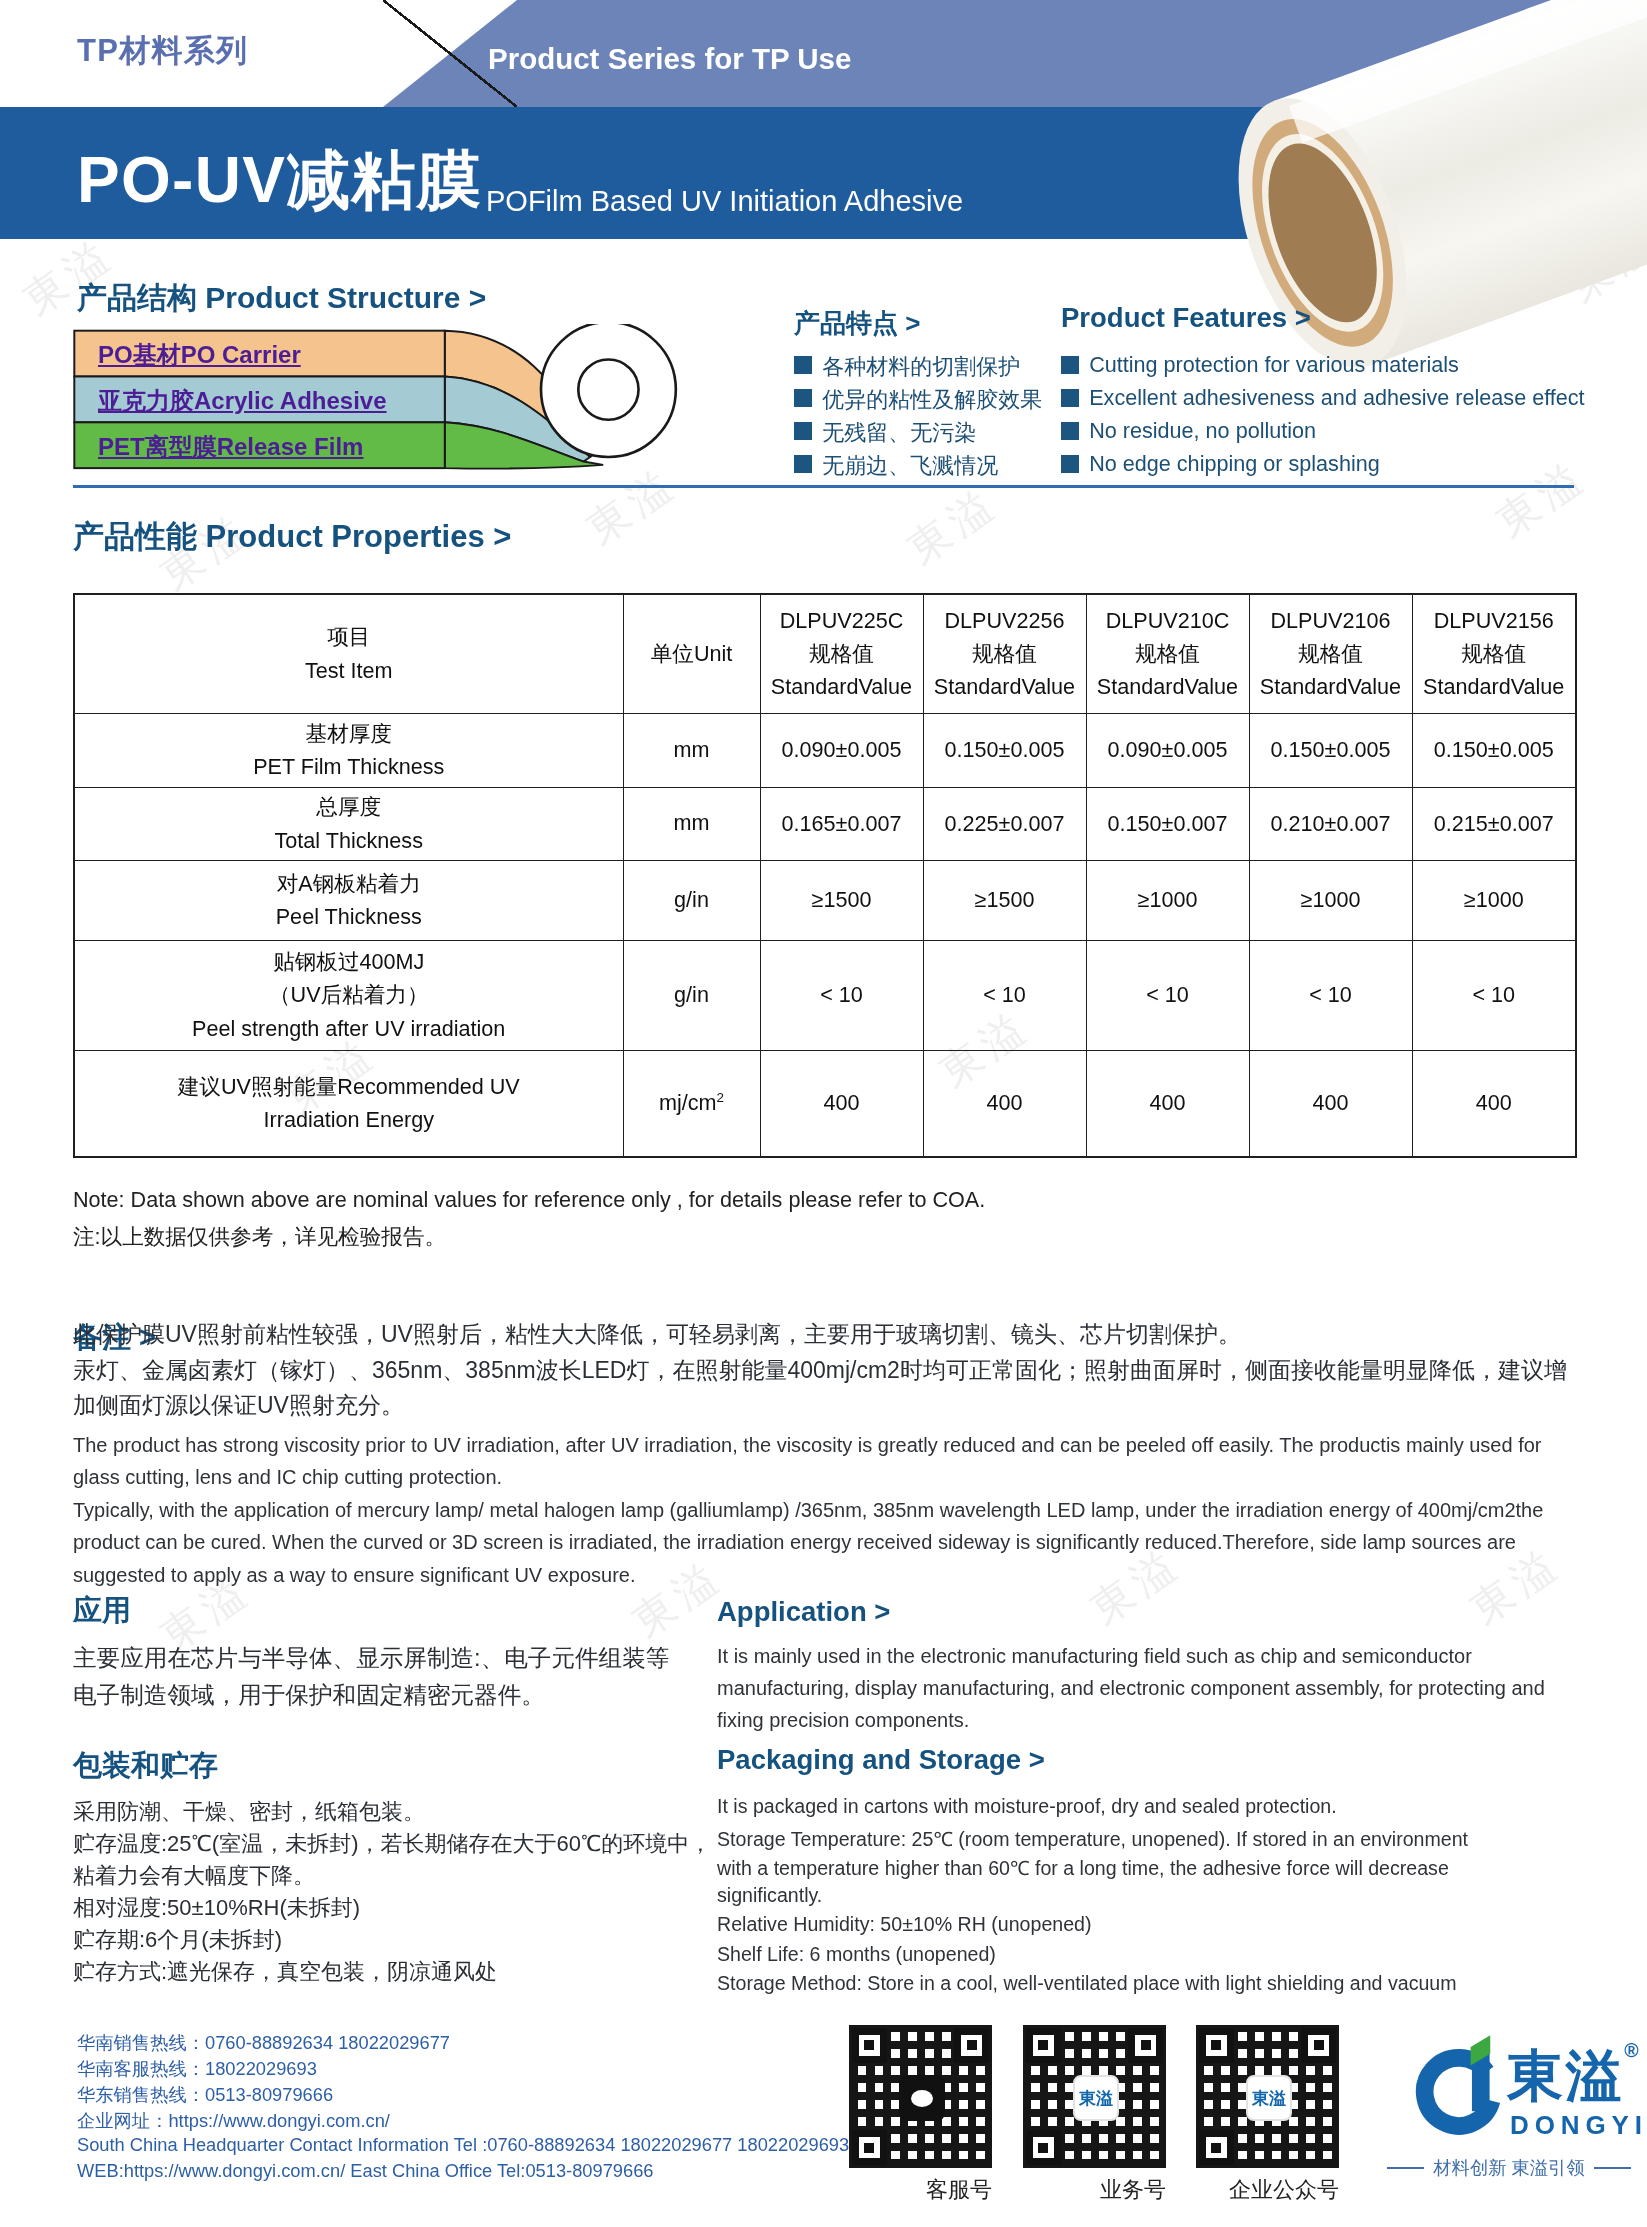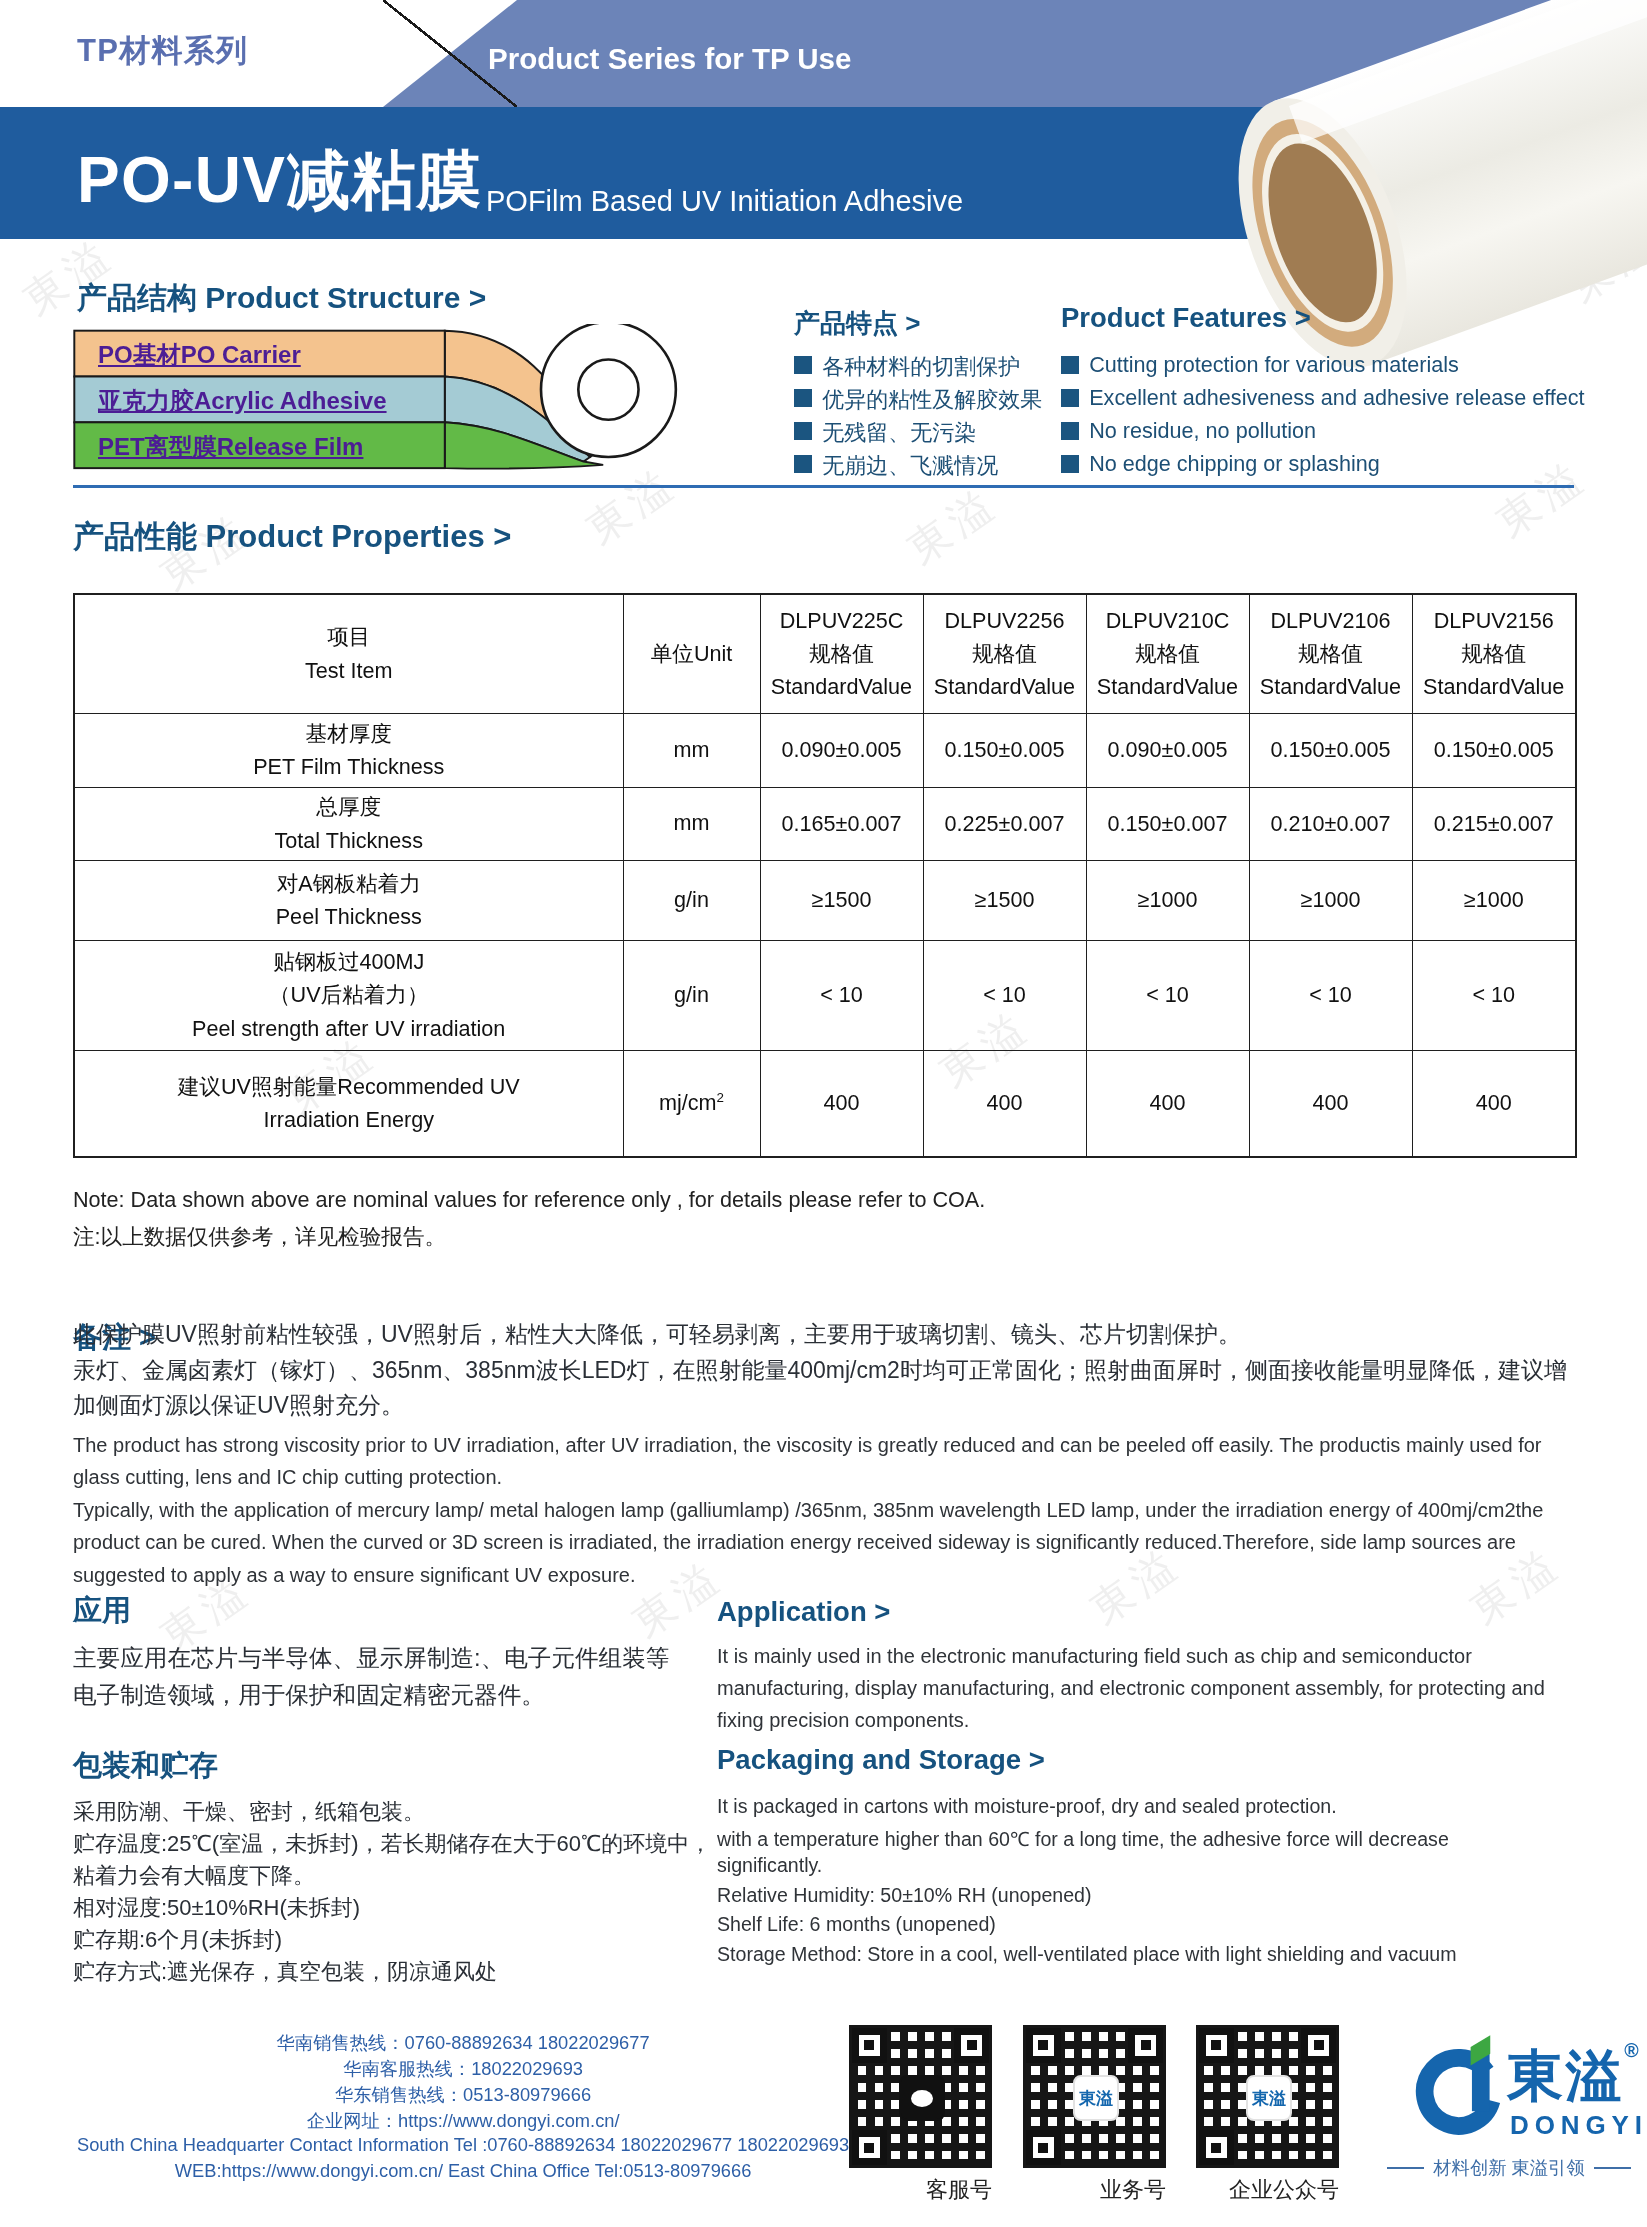--- a/index.html
+++ b/index.html
@@ -65,21 +65,21 @@
   .remark-en{position:absolute;left:73px;top:1429px;width:1512px;font-size:20px;line-height:1.62;color:#2F3338;}
   .remark-cn p,.remark-en p{margin:0;}
   .app-cn{position:absolute;left:73px;top:1640px;width:642px;font-size:23.6px;line-height:1.55;color:#2A2F36;}
   .app-en{position:absolute;left:717px;top:1640px;width:871px;font-size:20px;line-height:1.6;color:#2F3338;}
   .pack-cn{position:absolute;left:73px;top:1797px;width:642px;font-size:22px;color:#2A2F36;}
   .pack-cn div{height:32px;}
   .pack-en{position:absolute;left:717px;top:1795px;width:877px;font-size:19.6px;color:#2F3338;}
   .pack-en div{height:29.5px;}
   
   .contacts{position:absolute;left:77px;top:2030px;font-size:18.3px;color:#2D5FA7;}
-  .contacts div{height:26px;text-align:center;}
+  .contacts div{height:26px;}
   .qr{position:absolute;top:2025px;width:143px;height:143px;background:#fff;
       background-image:repeating-linear-gradient(90deg,#161616 0 8.5px,transparent 8.5px 17px),
                        repeating-linear-gradient(0deg,#161616 0 8.5px,transparent 8.5px 17px);}
   .qr-1{left:849px}.qr-2{left:1023px}.qr-3{left:1196px}
   .f{position:absolute;width:35px;height:35px;border:7.2px solid #111;background:#fff;box-sizing:border-box;}
   .f::after{content:"";position:absolute;inset:5.9px;background:#111;}
   .f-tl{left:2.6px;top:2.6px}.f-tr{right:2.6px;top:2.6px}.f-bl{left:2.6px;bottom:2.6px}
   .qr-ic{position:absolute;left:50px;top:50px;width:42px;height:42px;border-radius:7.9px;background:#fff;
          border:2px solid #e2e2e2;display:flex;align-items:center;justify-content:center;
          font-size:17px;font-weight:bold;color:#1467AE;}
@@ -336,20 +336,21 @@
   <div class="pack-cn">
     <div>采用防潮、干燥、密封，纸箱包装。</div>
     <div>贮存温度:25℃(室温，未拆封)，若长期储存在大于60℃的环境中，</div>
     <div>粘着力会有大幅度下降。</div>
     <div>相对湿度:50±10%RH(未拆封)</div>
     <div>贮存期:6个月(未拆封)</div>
     <div>贮存方式:遮光保存，真空包装，阴凉通风处</div>
   </div>
   <div class="pack-en">
     <div>It is packaged in cartons with moisture-proof, dry and sealed protection.</div>
+    <div>Storage Temperature: 25℃ (room temperature, unopened). If stored in an environment</div>
     <div>with a temperature higher than 60℃ for a long time, the adhesive force will decrease</div>
     <div>significantly.</div>
     <div>Relative Humidity: 50±10% RH (unopened)</div>
     <div>Shelf Life: 6 months (unopened)</div>
     <div>Storage Method: Store in a cool, well-ventilated place with light shielding and vacuum</div>
   </div>
 
   <div class="contacts">
     <div>华南销售热线：0760-88892634 18022029677</div>
     <div>华南客服热线：18022029693</div>

